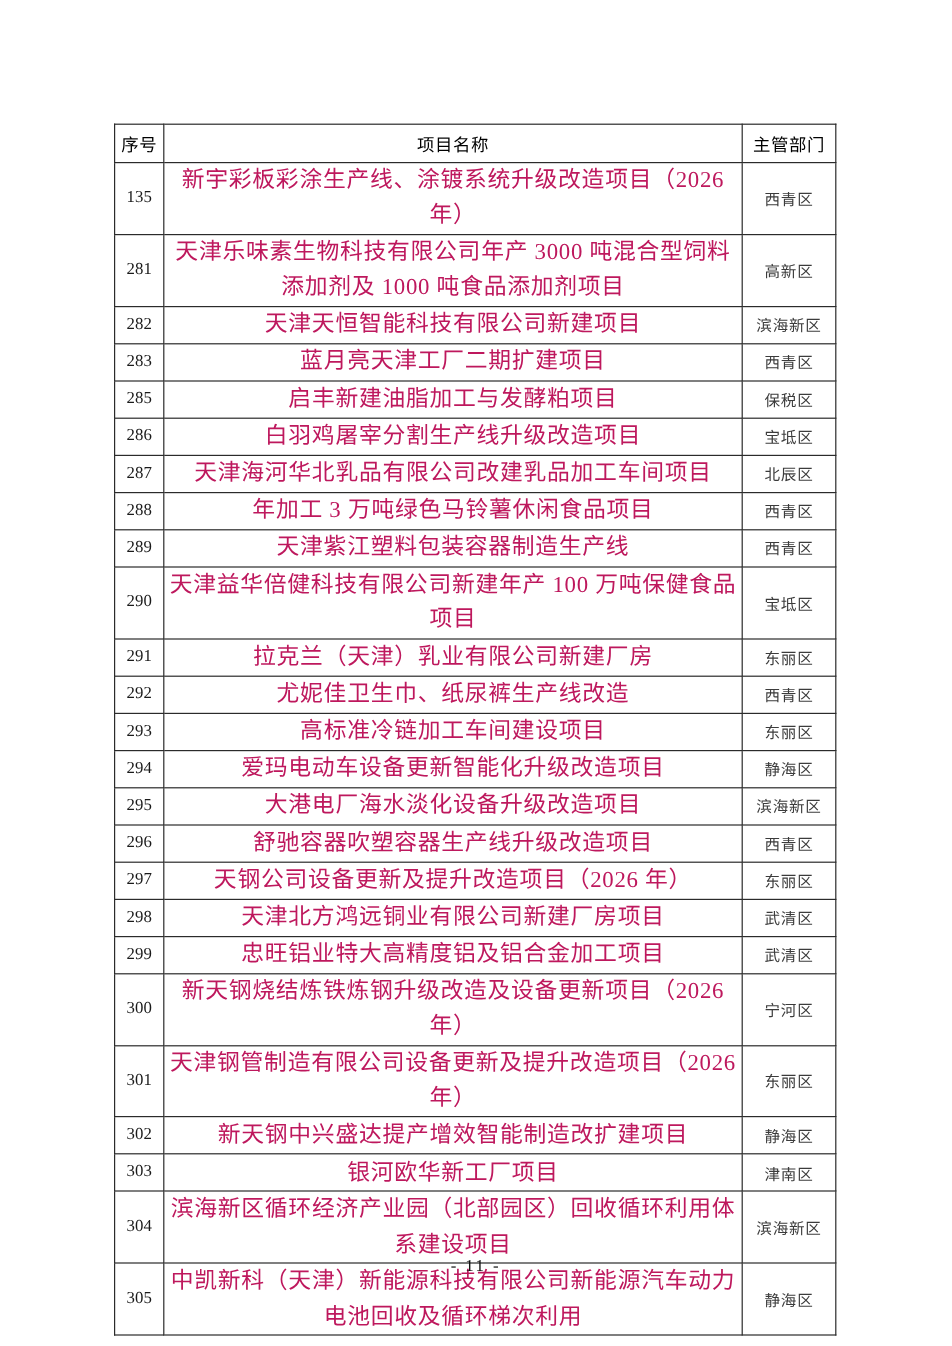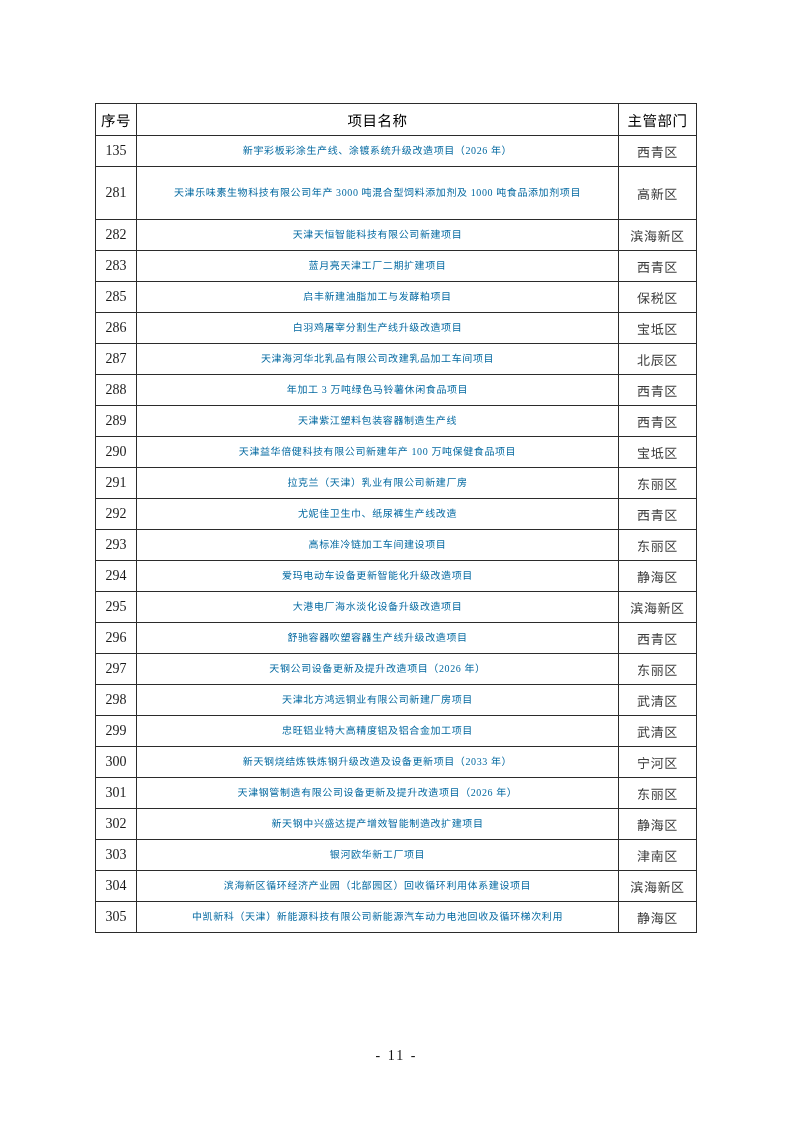--- a/index.html
+++ b/index.html
@@ -70,22 +70,22 @@
   }
 
   .cell-seq {
     font-family: "Liberation Serif", "DejaVu Serif", serif;
     font-size: 14px;
     color: #1a1a1a;
   }
 
   .cell-name {
     font-family: "Liberation Serif", "DejaVu Serif", serif;
-    font-size: 10px;
-    color: #0369a1;
+    font-size: 19px;
+    color: #be185d;
     line-height: 1.55;
     padding: 3px 6px;
     letter-spacing: 0.6px;
   }
 
   .cell-dept {
     font-family: "Liberation Serif", "DejaVu Serif", serif;
     font-size: 13px;
     color: #3b3b3b;
     letter-spacing: 0.6px;
@@ -220,21 +220,21 @@
             <td class="cell-name">天津北方鸿远铜业有限公司新建厂房项目</td>
             <td class="cell-dept">武清区</td>
           </tr>
           <tr class="row">
             <td class="cell-seq">299</td>
             <td class="cell-name">忠旺铝业特大高精度铝及铝合金加工项目</td>
             <td class="cell-dept">武清区</td>
           </tr>
           <tr class="row">
             <td class="cell-seq">300</td>
-            <td class="cell-name">新天钢烧结炼铁炼钢升级改造及设备更新项目（2033 年）</td>
+            <td class="cell-name">新天钢烧结炼铁炼钢升级改造及设备更新项目（2026 年）</td>
             <td class="cell-dept">宁河区</td>
           </tr>
           <tr class="row">
             <td class="cell-seq">301</td>
             <td class="cell-name">天津钢管制造有限公司设备更新及提升改造项目（2026 年）</td>
             <td class="cell-dept">东丽区</td>
           </tr>
           <tr class="row">
             <td class="cell-seq">302</td>
             <td class="cell-name">新天钢中兴盛达提产增效智能制造改扩建项目</td>

